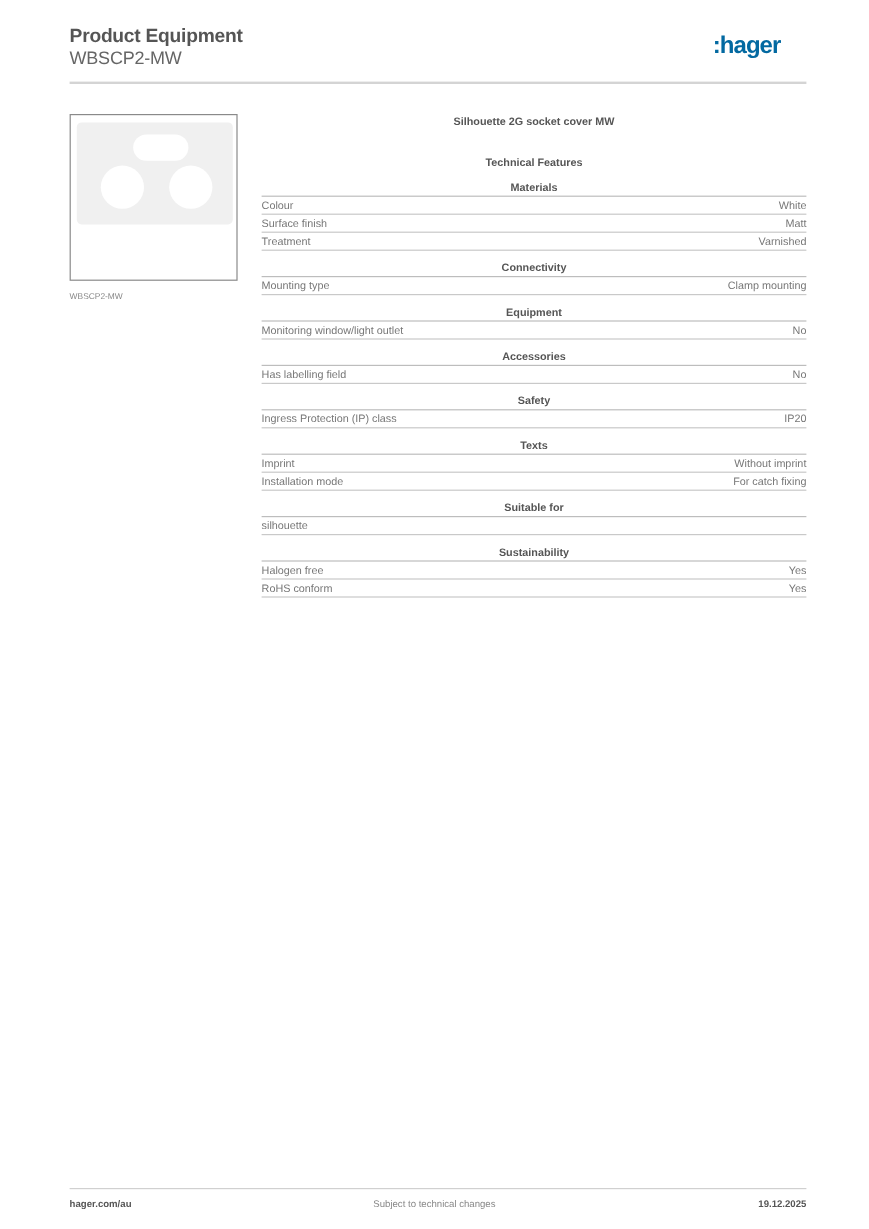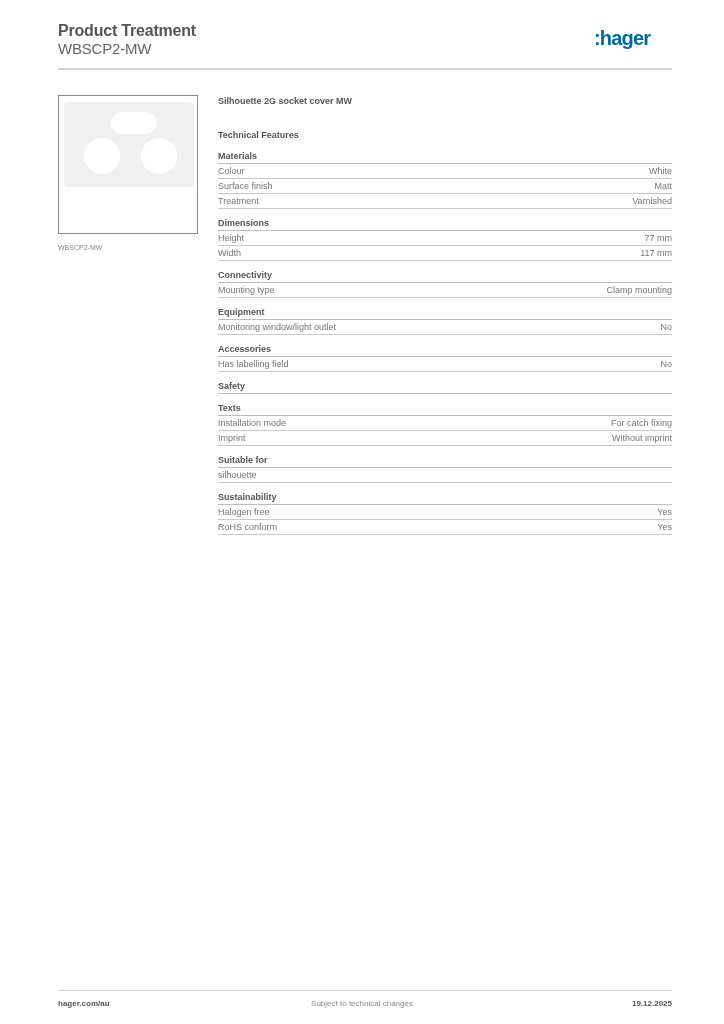--- a/index.html
+++ b/index.html
@@ -35,21 +35,21 @@
       background: #fff; border-radius: 11px;
     }
     .hole {
       position: absolute; top: 36px; width: 36px; height: 36px; background: #fff; border-radius: 50%;
     }
     .hole.l { left: 20px; }
     .hole.r { left: 77px; }
     .img-caption {
       position: absolute; left: 58px; top: 244px; font-size: 7px; color: #888;
     }
-    .content { position: absolute; left: 218px; top: 96px; width: 454px; }
+    .content { position: absolute; left: 218px; top: 96px; width: 454px; text-align: center; }
     .product-name { font-size: 9px; font-weight: bold; color: #555; height: 12px; }
     .tech-title { font-size: 9px; font-weight: bold; color: #555; margin-top: 22px; height: 12px; }
     .section { margin-top: 8px; }
     .sec-title {
       font-size: 9px; font-weight: bold; color: #555;
       height: 12px; line-height: 12px; padding-bottom: 1px;
       border-bottom: 1px solid #bdbdbd;
     }
     .row {
       display: flex; justify-content: space-between;
@@ -61,21 +61,21 @@
       position: absolute; left: 58px; top: 990px; width: 614px; height: 1px; background: #d0d0d0;
     }
     .f-left { position: absolute; left: 58px; top: 999px; font-size: 8px; font-weight: bold; color: #555; }
     .f-mid { position: absolute; left: 0; width: 724px; text-align: center; top: 999px; font-size: 8px; color: #888; }
     .f-right { position: absolute; right: 52px; top: 999px; font-size: 8px; font-weight: bold; color: #555; }
   </style>
 </head>
 <body>
 
 <div>
-  <div class="hdr-title">Product Treatment</div>
+  <div class="hdr-title">Product Equipment</div>
   <div class="hdr-sub">WBSCP2-MW</div>
   <div class="logo">:hager</div>
   <div class="hdr-rule"></div>
 </div>
 
 <div class="img-frame">
   <div class="plate">
     <div class="slot"></div>
     <div class="hole l"></div>
     <div class="hole r"></div>
@@ -96,31 +96,20 @@
     <div class="row">
         <span>Surface finish</span>
         <span>Matt</span>
       </div>
     <div class="row">
         <span>Treatment</span>
         <span>Varnished</span>
       </div>
   </div>
 
-  <div class="section">
-    <div class="sec-title">Dimensions</div>
-    <div class="row">
-        <span>Height</span>
-        <span>77 mm</span>
-      </div>
-    <div class="row">
-        <span>Width</span>
-        <span>117 mm</span>
-      </div>
-  </div>
 
   <div class="section">
     <div class="sec-title">Connectivity</div>
     <div class="row">
         <span>Mounting type</span>
         <span>Clamp mounting</span>
       </div>
   </div>
 
   <div class="section">
@@ -134,31 +123,35 @@
   <div class="section">
     <div class="sec-title">Accessories</div>
     <div class="row">
         <span>Has labelling field</span>
         <span>No</span>
       </div>
   </div>
 
   <div class="section">
     <div class="sec-title">Safety</div>
+    <div class="row">
+        <span>Ingress Protection (IP) class</span>
+        <span>IP20</span>
+      </div>
   </div>
 
   <div class="section">
     <div class="sec-title">Texts</div>
     <div class="row">
+        <span>Imprint</span>
+        <span>Without imprint</span>
+      </div>
+    <div class="row">
         <span>Installation mode</span>
         <span>For catch fixing</span>
-      </div>
-    <div class="row">
-        <span>Imprint</span>
-        <span>Without imprint</span>
       </div>
   </div>
 
   <div class="section gap">
     <div class="sec-title">Suitable for</div>
     <div class="row">
         <span>silhouette</span>
         <span></span>
       </div>
   </div>

